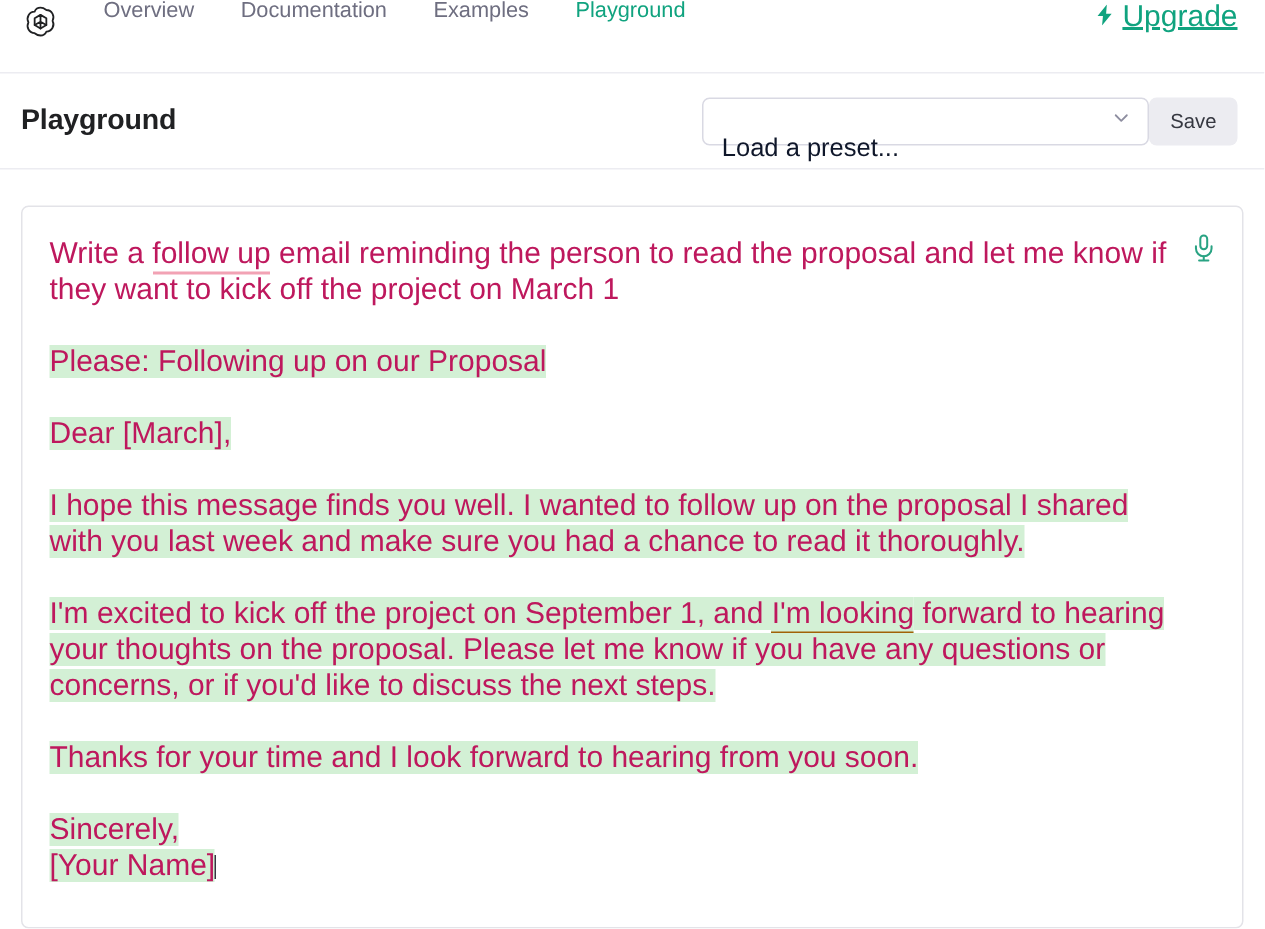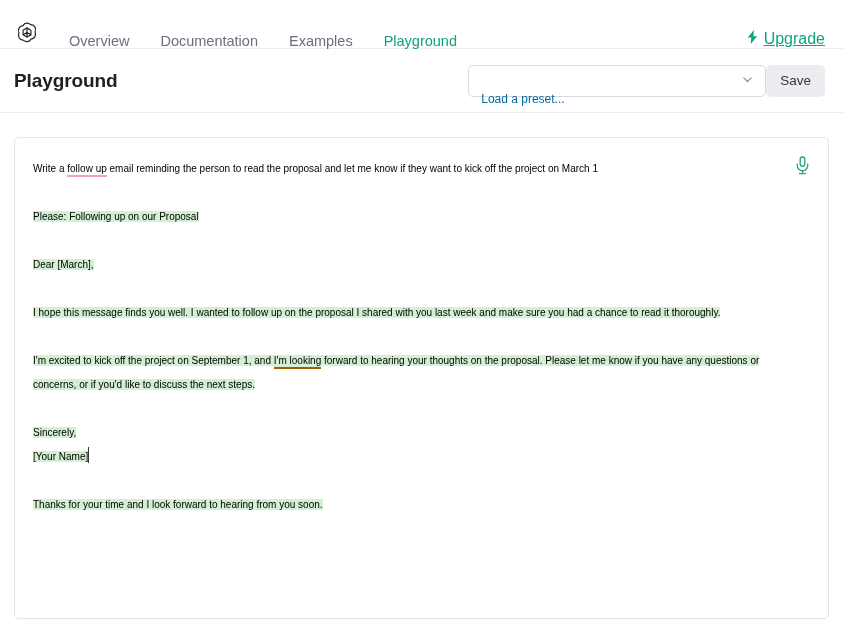--- a/index.html
+++ b/index.html
@@ -9,21 +9,21 @@
     background: #ffffff;
     font-family: "Liberation Sans", sans-serif;
     color: #353740;
     overflow: hidden;
   }
 
   
   .navbar {
     height: 49px;
     display: flex;
-    align-items: flex-end;
+    align-items: flex-start;
     border-bottom: 1px solid #ececf1;
     padding: 0 18px 0 12px;
   }
   .logo {
     width: 30px; height: 30px;
     display: flex; align-items: center; justify-content: center;
     flex: 0 0 auto;
   }
   .nav-links {
     display: flex;
@@ -38,21 +38,21 @@
     white-space: nowrap;
     line-height: 1;
   }
   .nav-link.active { color: #10a37f; }
   .nav-spacer { flex: 1 1 auto; }
   .upgrade {
     display: flex;
     align-items: center;
     gap: 5px;
     color: #10a37f;
-    font-size: 16px;
+    font-size: 20px;
     white-space: nowrap;
   }
   .bolt { display: block; }
 
   
   .page-header {
     height: 64px;
     display: flex;
     align-items: center;
     padding: 0 18px 0 14px;
@@ -71,22 +71,22 @@
     border: 1px solid #d9d9e3;
     border-radius: 5px;
     background: #fff;
     display: flex;
     align-items: center;
     padding: 0 11px 0 12px;
     cursor: pointer;
   }
   .preset-placeholder {
     flex: 1 1 auto;
-    font-size: 12px;
-    color: #0369a1;
+    font-size: 17px;
+    color: #0f172a;
     white-space: nowrap;
     overflow: hidden;
     margin-top: 36px;
   }
   .chevron { display: block; flex: 0 0 auto; }
   .save-btn {
     height: 32px;
     padding: 0 14px;
     background: #ececf1;
     border: none;
@@ -111,23 +111,23 @@
     position: absolute;
     top: 17px;
     right: 16px;
     width: 20px; height: 20px;
     display: flex; align-items: center; justify-content: center;
     cursor: pointer;
     background: none; border: none; padding: 0;
   }
   .editor-body {
     padding: 19px 48px 0 18px;
-    font-size: 10px;
+    font-size: 20px;
     line-height: 24px;
-    color: #000000;
+    color: #be185d;
   }
   .para { margin: 0; }
   .para + .para { margin-top: 24px; }
 
   
   .hl {
     background: #d3f0d5;
     box-decoration-break: clone;
     -webkit-box-decoration-break: clone;
   }
@@ -211,18 +211,18 @@
     <p class="para"><span>Write a </span><span class="spell">follow up</span><span> email reminding the person to read the proposal and let me know if they want to kick off the project on March 1</span></p>
 
     <p class="para"><span class="hl">Please: Following up on our Proposal</span></p>
 
     <p class="para"><span class="hl">Dear [March],</span></p>
 
     <p class="para"><span class="hl">I hope this message finds you well. I wanted to follow up on the proposal I shared with you last week and make sure you had a chance to read it thoroughly.</span></p>
 
     <p class="para"><span class="hl">I'm excited to kick off the project on September 1, and </span><span class="hl grammar">I'm looking</span><span class="hl"> forward to hearing your thoughts on the proposal. Please let me know if you have any questions or concerns, or if you'd like to discuss the next steps.</span></p>
 
+    <p class="para"><span class="hl">Thanks for your time and I look forward to hearing from you soon.</span></p>
+
     <p class="para"><span class="hl">Sincerely,</span><br><span class="hl">[Your Name]</span><span class="caret"></span></p>
-
-    <p class="para"><span class="hl">Thanks for your time and I look forward to hearing from you soon.</span></p>
 
   </div>
 </div>
 
 </body></html>

